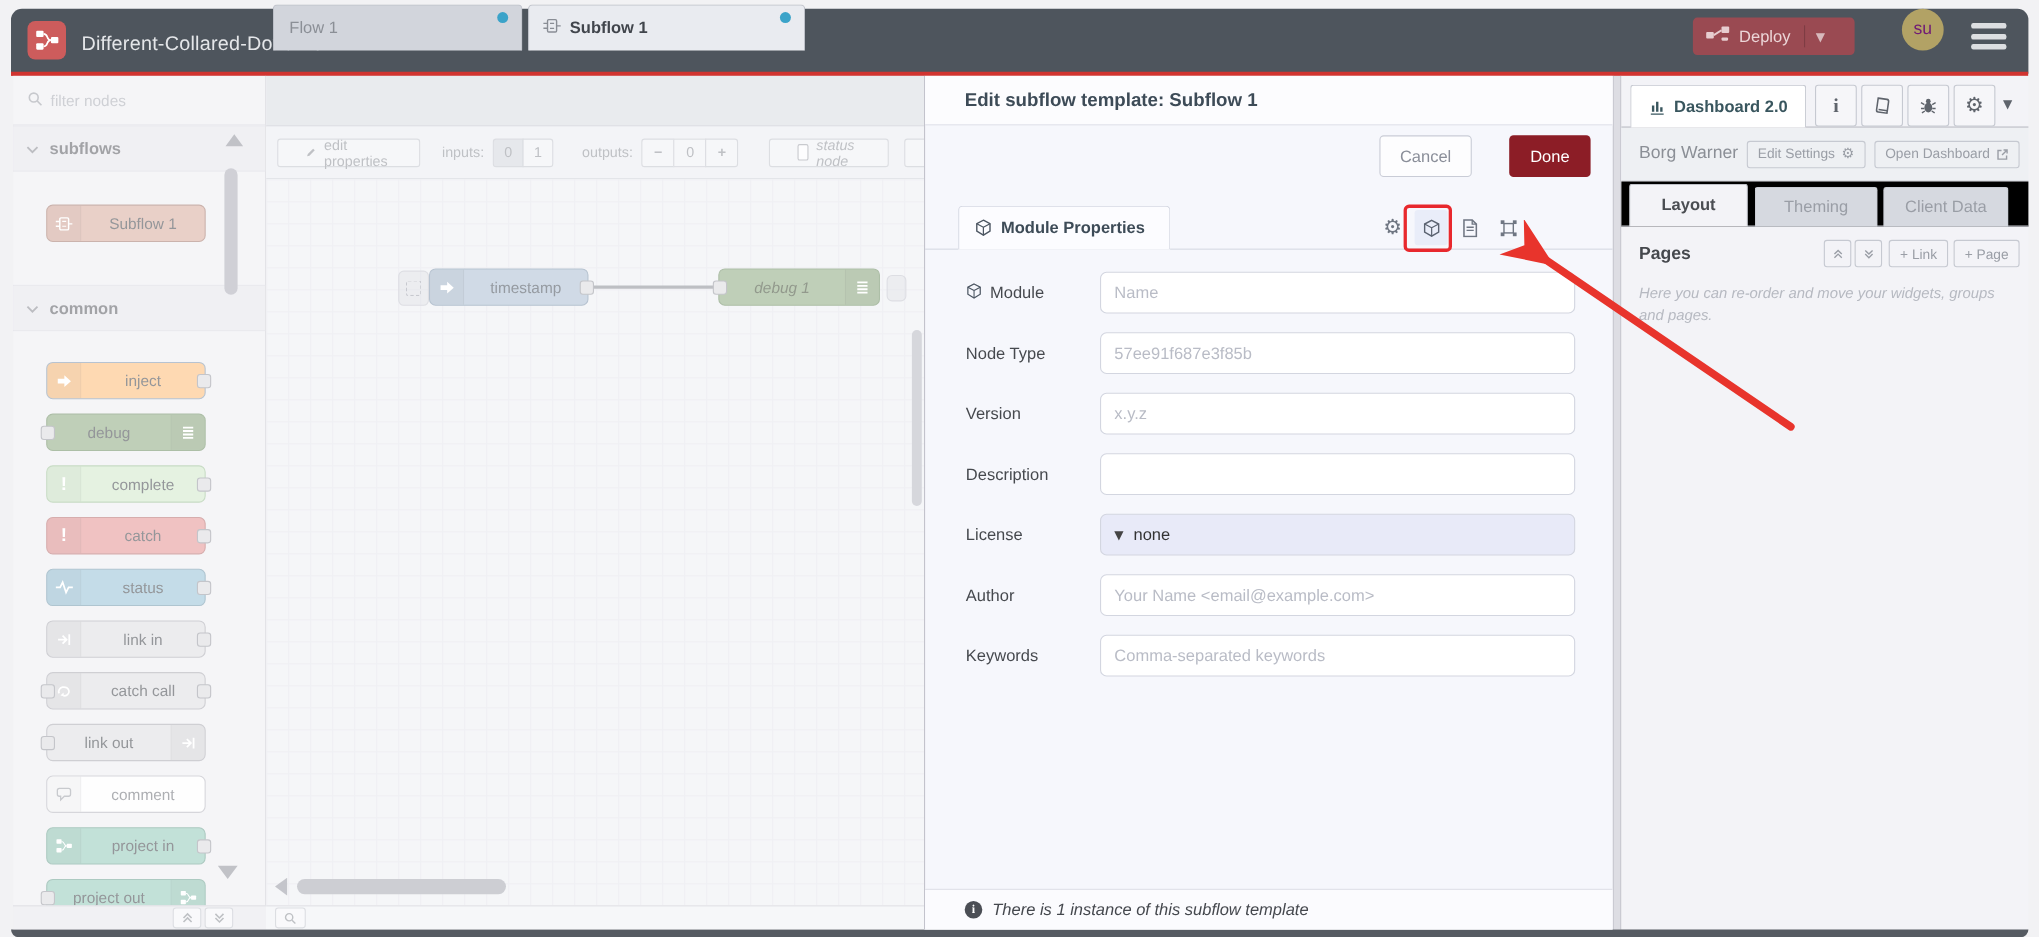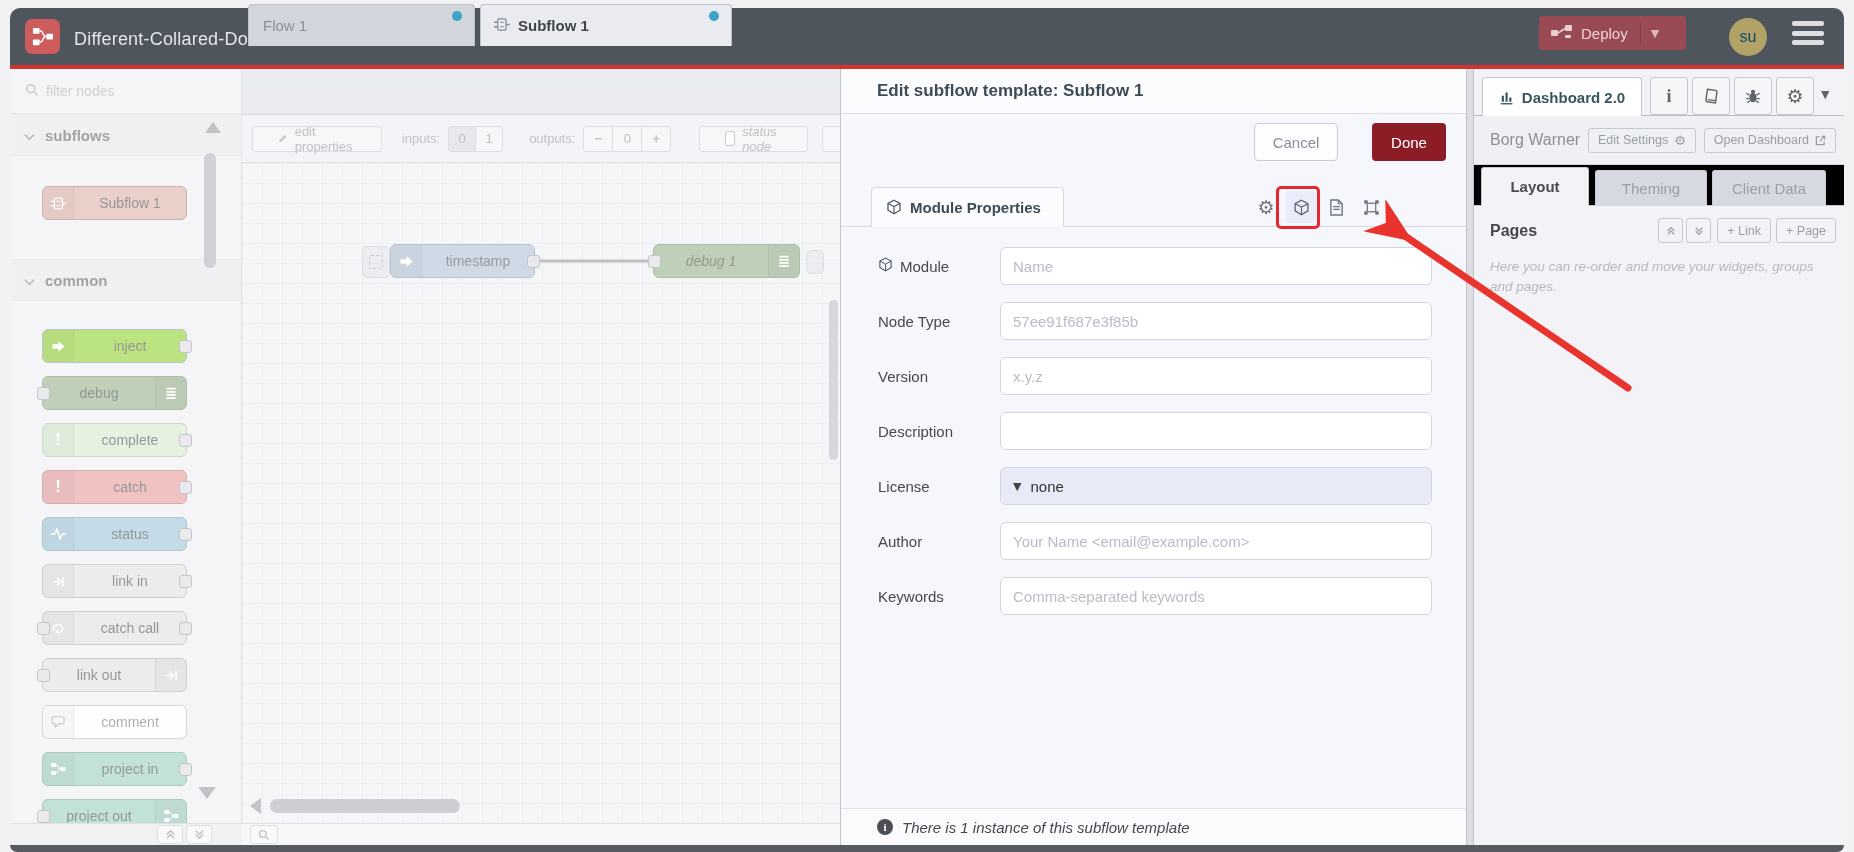--- a/index.html
+++ b/index.html
@@ -6,21 +6,21 @@
   .screen{position:relative;width:1854px;height:852px;background:#f2f2f4;overflow:hidden;}
   .abs{position:absolute;}
   
   .hdr{left:10px;top:8px;width:1834px;height:57px;background:#4e555d;border-radius:10px 10px 0 0;border-bottom:4px solid #d13430;}
   .logo{left:25px;top:19px;width:35px;height:35px;background:#cd5c5c;border-radius:7px;display:flex;align-items:center;justify-content:center;}
   .hdr-title{left:74px;top:29px;color:#e4e6e9;font-size:18px;letter-spacing:.2px;}
   .deploy{left:1539px;top:16px;width:147px;height:34px;background:#9a4a52;border-radius:4px;display:flex;align-items:center;color:#ecd6d8;font-size:15px;cursor:pointer;}
   .deploy .dicon{margin:0 8px 0 12px;}
   .deploy .dsep{width:1px;height:20px;background:rgba(0,0,0,.18);margin:0 10px 0 12px;}
   .deploy .dcar{color:#d8b9bc;font-size:11px;margin-right:10px;}
-  .avatar{left:1729px;top:18px;width:38px;height:38px;border-radius:50%;background:#b2a265;color:#0c4a6e;display:flex;align-items:center;justify-content:center;font-size:16px;}
+  .avatar{left:1729px;top:8px;width:38px;height:38px;border-radius:50%;background:#b2a265;color:#701a75;display:flex;align-items:center;justify-content:center;font-size:16px;}
   .burger{left:1792px;top:21px;width:32px;height:24px;display:flex;flex-direction:column;justify-content:space-between;cursor:pointer;}
   .burger i{display:block;height:5px;background:#dcdee1;border-radius:2px;}
   
   .palette{left:12px;top:69px;width:230px;height:756px;background:#ededf1;border-right:1px solid #c9c9d1;box-sizing:border-box;}
   .psearch{height:44px;border-bottom:1px solid #d6d6dd;display:flex;align-items:center;color:#a7aab2;font-size:14px;}
   .psearch .sic{margin:0 7px 0 13px;}
   .cat-h{height:40px;background:#e4e3ea;border-top:1px solid #d9d9e0;border-bottom:1px solid #d9d9e0;display:flex;align-items:center;color:#56585e;font-weight:bold;font-size:15px;cursor:pointer;}
   .cat-h .car{margin:0 10px 0 12px;color:#86888f;}
   .cat-body{padding:28px 0 24px 30px;}
   .pnode{position:relative;width:145px;height:34px;border-radius:6px;box-sizing:border-box;border:1px solid rgba(0,0,0,.28);margin-bottom:13px;display:flex;font-size:14px;color:#3d4147;cursor:grab;}
@@ -175,21 +175,21 @@
             <div class="nlab">Subflow 1</div>
           </div>
         </div>
         <div class="cat-h">
           <span class="car"><svg width="11" height="8" viewBox="0 0 12 8">
               <path d="M1 1.5 L6 6.5 L11 1.5" fill="none" stroke="#86888f" stroke-width="1.8"></path>
             </svg></span>
           <span>common</span>
         </div>
         <div class="cat-body">
-          <div class="pnode" style="background: #84cc16; border-color: rgb(125, 147, 171);">
+          <div class="pnode" style="background: #fdba74; border-color: rgb(125, 147, 171);">
             <div class="nicon l">
               <svg width="15" height="15" viewBox="0 0 20 20">
                 <path d="M2 7 H10 V3 L18 10 L10 17 V13 H2 Z" fill="#fff"></path>
               </svg>
             </div>
             <div class="nlab">inject</div>
             <span class="port pr"></span>
           </div>
           <div class="pnode" style="background: rgb(139, 168, 126); border-color: rgb(107, 138, 96);">
             <div class="nlab">debug</div>

